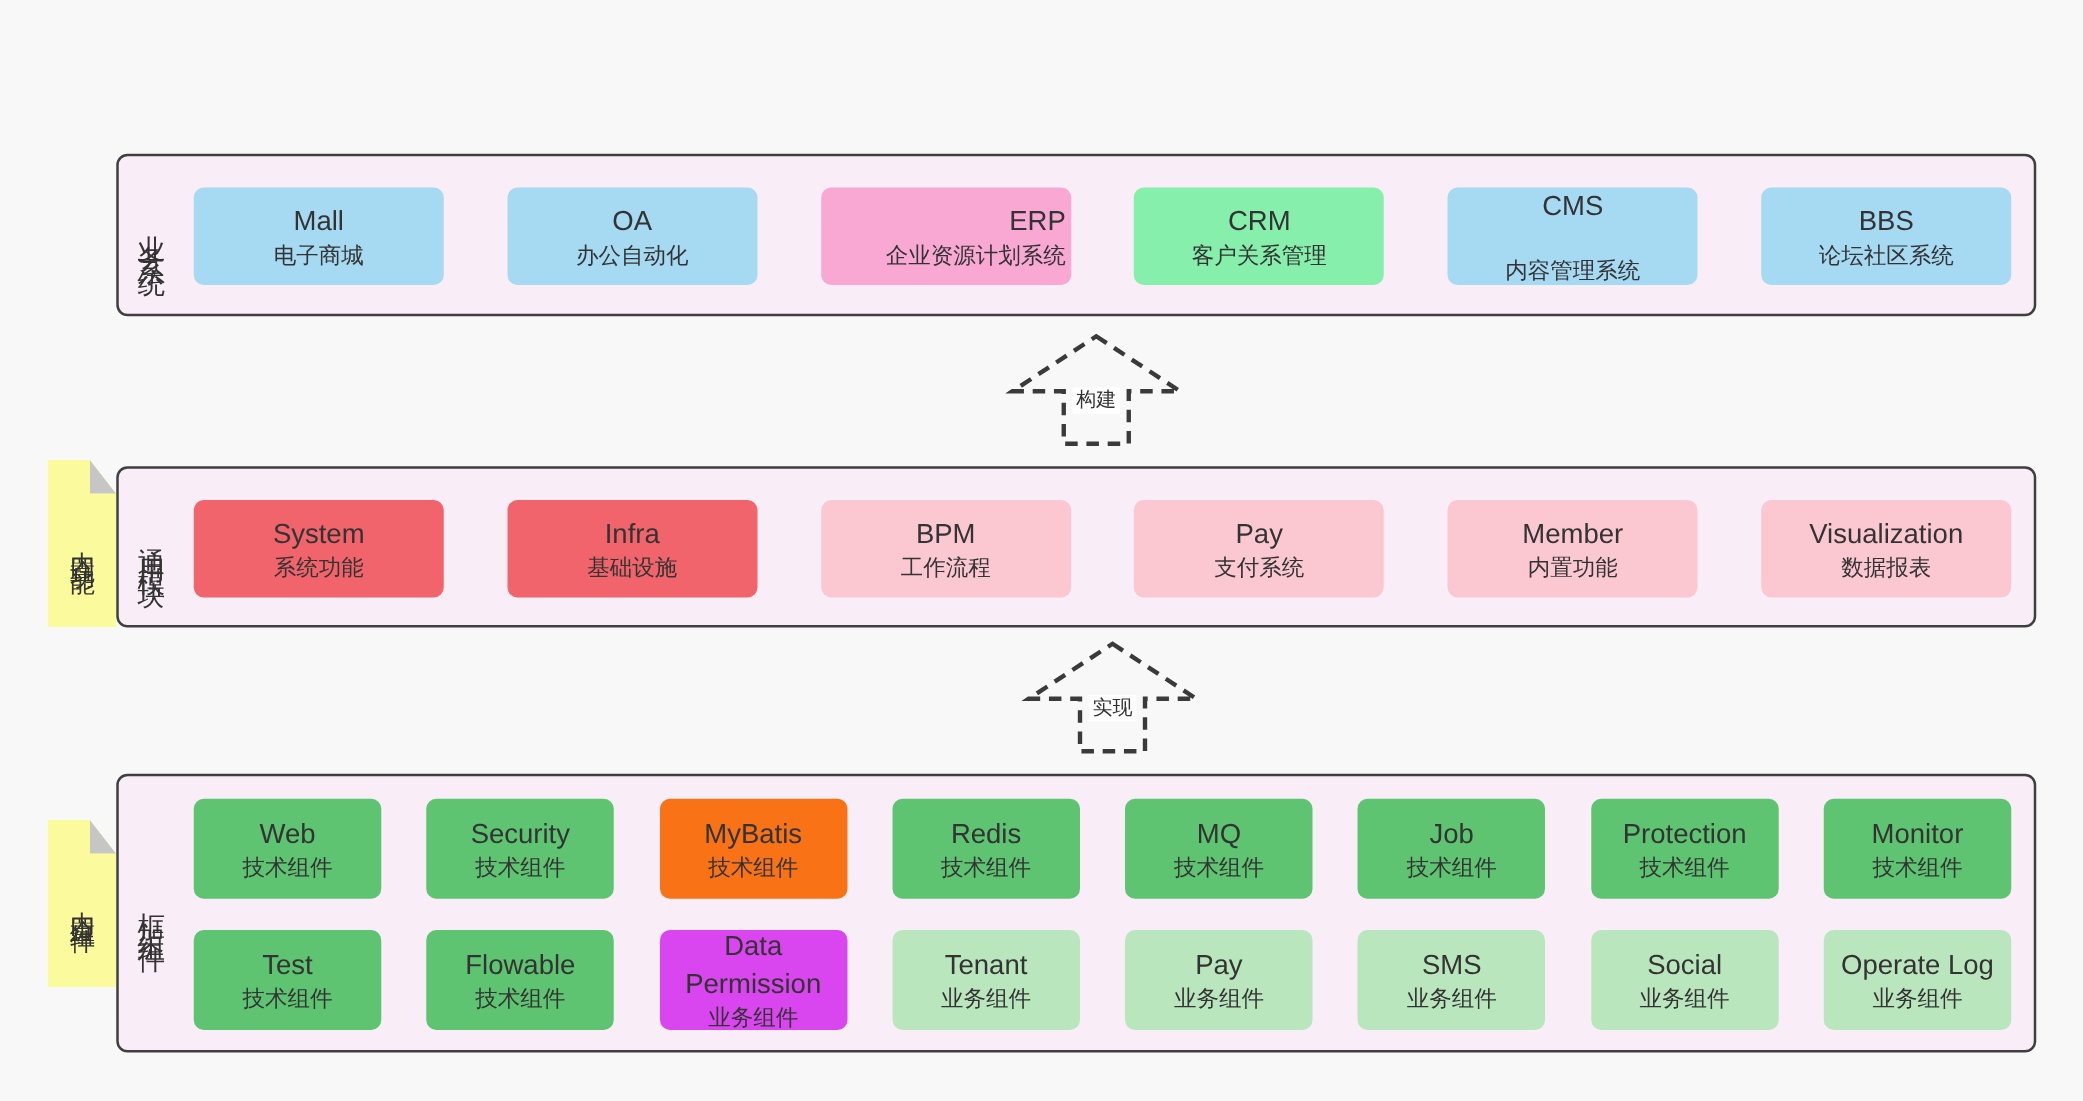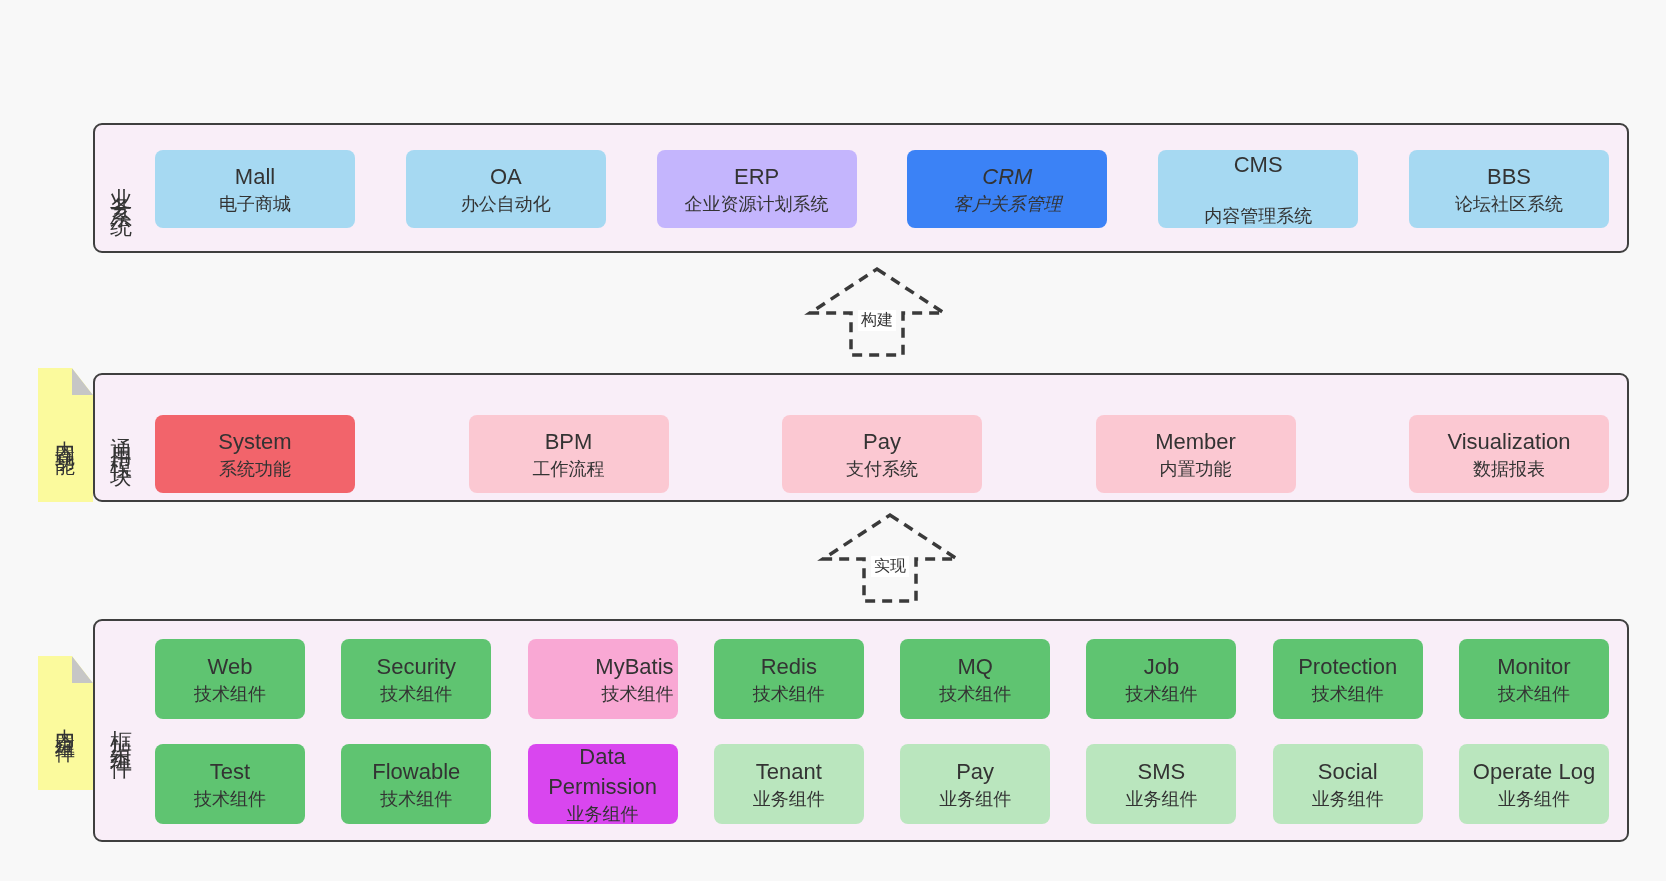--- a/index.html
+++ b/index.html
@@ -26,21 +26,21 @@
     writing-mode:vertical-rl; text-orientation:upright;
     font-size:22px; letter-spacing:9px; line-height:1;
     color:var(--text,#333); white-space:nowrap;
   }
 
   .row {
     position:absolute; left:60px; right:18px;
     display:flex; justify-content:space-between;
   }
   #panel-business .row  { top:25px; height:78px; }
-  #panel-modules .row   { top:40px; height:78px;gap:20px; }
+  #panel-modules .row   { top:25px; height:78px;gap:20px; }
   #panel-components .row-top    { top:18px;  height:80px; }
   #panel-components .row-bottom { top:123px; height:80px; }
 
   .row-6 .box { width:200px; }
   .row-8 .box { width:150px; }
 
   .box {
     border-radius:8px;
     display:flex; flex-direction:column; justify-content:center; align-items:center;
     text-align:center; line-height:1.36; box-sizing:border-box; padding:2px 4px;
@@ -89,25 +89,25 @@
     <div class="layer-label">业务系统</div>
     <div class="row row-6">
         <div class="box" style="background: rgb(166, 217, 242);">
           <div class="box-en">Mall</div>
           <div class="box-zh">电子商城</div>
         </div>
         <div class="box" style="background: rgb(166, 217, 242);">
           <div class="box-en">OA</div>
           <div class="box-zh">办公自动化</div>
         </div>
-        <div class="box" style="background: #c4b5fd;">
+        <div class="box" style="background: #f9a8d4; align-items: flex-end;">
           <div class="box-en">ERP</div>
           <div class="box-zh">企业资源计划系统</div>
         </div>
-        <div class="box" style="background: #3b82f6; font-style: italic;">
+        <div class="box" style="background: #86efac;">
           <div class="box-en">CRM</div>
           <div class="box-zh">客户关系管理</div>
         </div>
         <div class="box" style="background: rgb(166, 217, 242); gap: 24px;">
           <div class="box-en">CMS</div>
           <div class="box-zh">内容管理系统</div>
         </div>
         <div class="box" style="background: rgb(166, 217, 242);">
           <div class="box-en">BBS</div>
           <div class="box-zh">论坛社区系统</div>
@@ -122,20 +122,24 @@
     <div class="arrow-label">构建</div>
   </div>
 
   <section class="panel" id="panel-modules">
     <div class="layer-label">通用模块</div>
     <div class="row row-6">
         <div class="box" style="background: rgb(242, 100, 107);">
           <div class="box-en">System</div>
           <div class="box-zh">系统功能</div>
         </div>
+        <div class="box" style="background: rgb(242, 100, 107);">
+          <div class="box-en">Infra</div>
+          <div class="box-zh">基础设施</div>
+        </div>
         <div class="box" style="background: rgb(251, 200, 210);">
           <div class="box-en">BPM</div>
           <div class="box-zh">工作流程</div>
         </div>
         <div class="box" style="background: rgb(251, 200, 210);">
           <div class="box-en">Pay</div>
           <div class="box-zh">支付系统</div>
         </div>
         <div class="box" style="background: rgb(251, 200, 210);">
           <div class="box-en">Member</div>
@@ -164,21 +168,21 @@
     <div class="layer-label">框架组件</div>
     <div class="row row-8 row-top">
         <div class="box" style="background: rgb(95, 196, 113);">
           <div class="box-en">Web</div>
           <div class="box-zh">技术组件</div>
         </div>
         <div class="box" style="background: rgb(95, 196, 113);">
           <div class="box-en">Security</div>
           <div class="box-zh">技术组件</div>
         </div>
-        <div class="box" style="background: #f9a8d4; align-items: flex-end;">
+        <div class="box" style="background: #f97316;">
           <div class="box-en">MyBatis</div>
           <div class="box-zh">技术组件</div>
         </div>
         <div class="box" style="background: rgb(95, 196, 113);">
           <div class="box-en">Redis</div>
           <div class="box-zh">技术组件</div>
         </div>
         <div class="box" style="background: rgb(95, 196, 113);">
           <div class="box-en">MQ</div>
           <div class="box-zh">技术组件</div>

